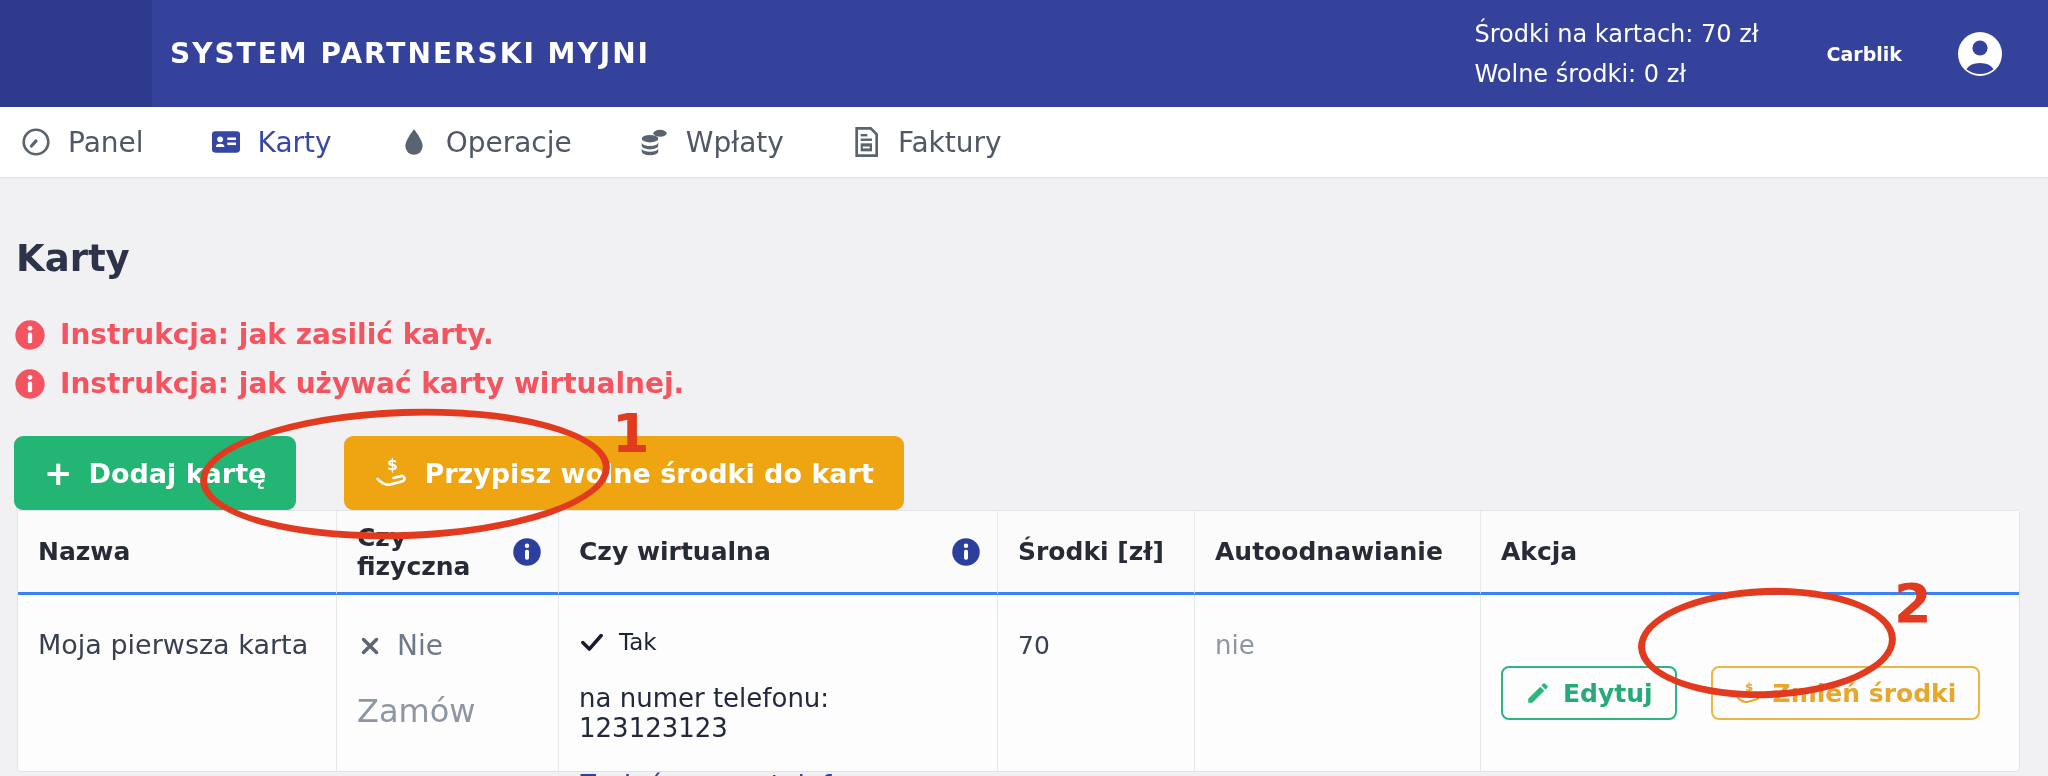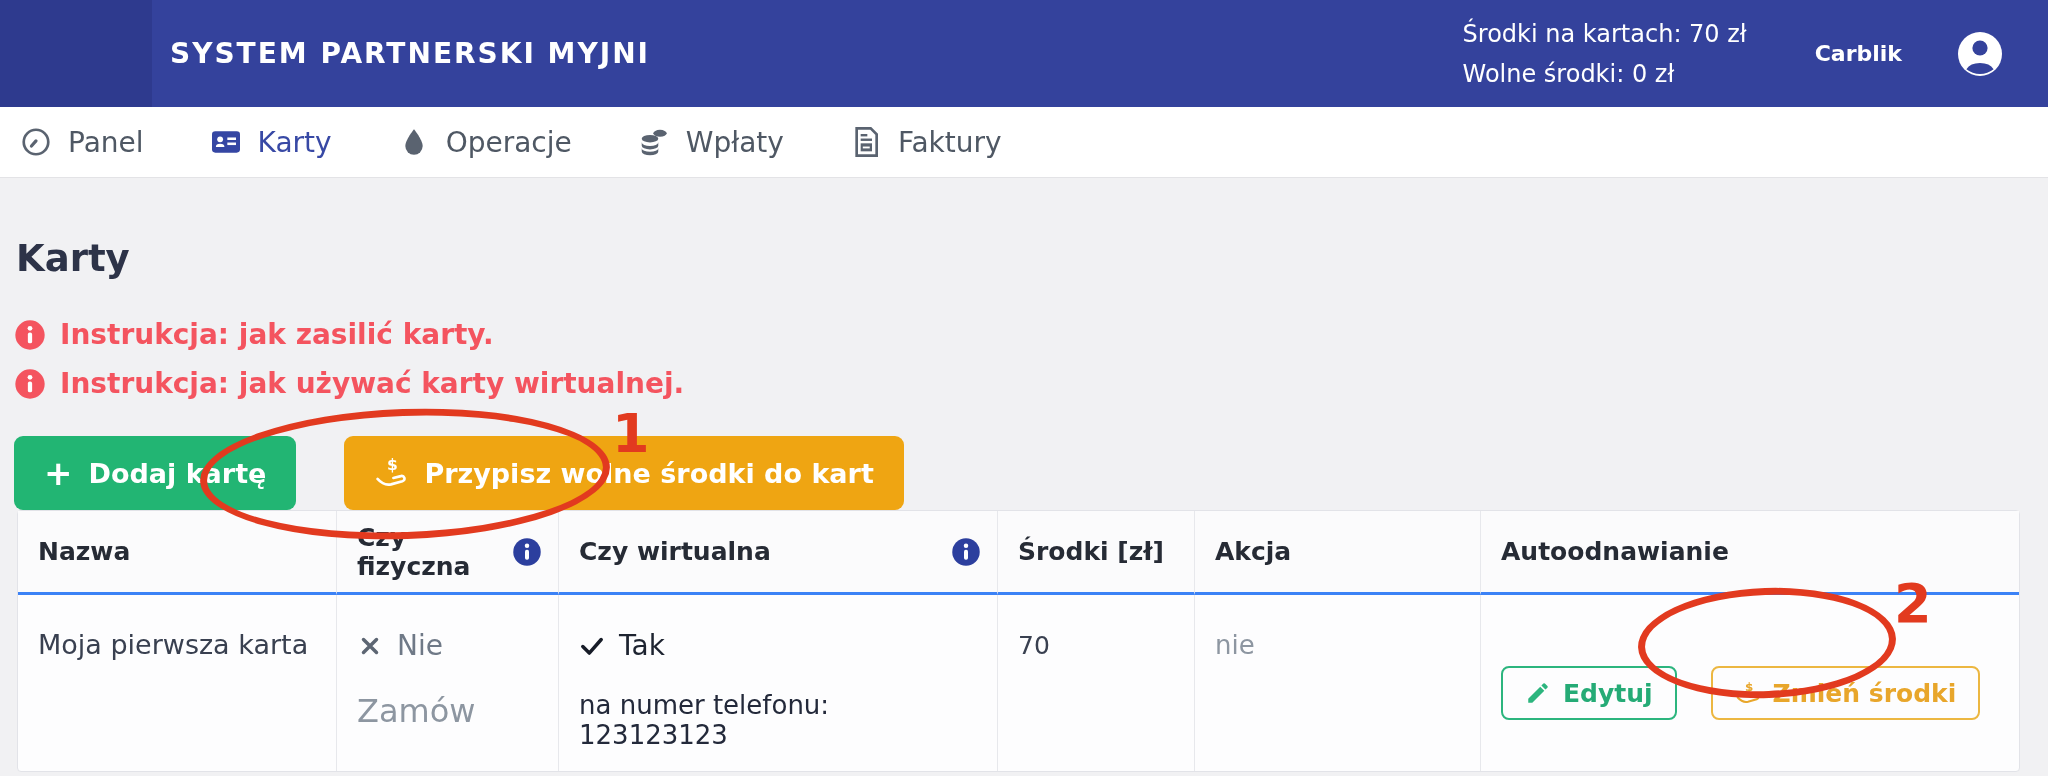--- a/index.html
+++ b/index.html
@@ -11,21 +11,21 @@
   .page { position:relative; width:2048px; height:776px; background:#f1f1f3; }
 
   
   .navbar { position:absolute; top:0; left:0; width:2048px; height:107px;
             background:#34429c; display:flex; align-items:center; }
   .navbar-left-block { position:absolute; left:0; top:0; width:152px; height:107px; background:#2e3a8e; }
   .navbar-title { position:absolute; left:170px; top:0; height:107px; display:flex; align-items:center;
                   color:#ffffff; font-size:28px; font-weight:700; letter-spacing:2px; }
   .navbar-right { position:absolute; right:44px; top:0; height:107px; display:flex; align-items:center; gap:40px; }
   .funds { color:#ffffff; font-size:24px; font-weight:500; line-height:40px; text-align:left; margin-right:28px; }
-  .account { color:#ffffff; font-size:22px; font-weight:600; cursor:pointer; margin-right:14px; }
+  .account { color:#ffffff; font-size:19px; font-weight:600; cursor:pointer; margin-right:14px; }
   .avatar-svg { width:48px; height:48px; cursor:pointer; }
 
   
   .tabsbar { position:absolute; top:107px; left:0; width:2048px; height:71px; background:#ffffff;
              border-bottom:1px solid #e3e3e6; display:flex; align-items:center; padding-left:20px; }
   .tab { display:flex; align-items:center; gap:16px; margin-right:66px; cursor:pointer;
          color:#4f5864; font-size:28px; font-weight:500; text-decoration:none; }
   .tab .ticon { width:32px; height:32px; color:#5a6370; flex:none; }
   .tab.active { color:#3849a5; }
   .tab.active .ticon { color:#3546a3; }
@@ -65,21 +65,21 @@
   .th-gap { width:16px; flex:none; }
   .th-spread { justify-content:space-between; }
   .info-icon { width:30px; height:30px; flex:none; cursor:pointer; }
   .td { height:176px; padding:34px 20px 20px 20px; border-right:1px solid #e7e8ec;
         font-size:27px; color:#394050; }
   .td:last-child { border-right:none; }
   .cell-line { display:flex; align-items:center; gap:14px; }
   .mini-icon { width:26px; height:26px; flex:none; }
   .muted { color:#6f7987; font-size:28px; }
   .gray-link { display:inline-block; margin-top:30px; color:#8d96a1; font-size:32px; text-decoration:none; cursor:pointer; }
-  .dark-strong { color:#1d2330; font-size:28px; }
+  .dark-strong { color:#1d2330; font-size:23px; }
   .phone-line { margin-top:28px; color:#23293a; font-size:26px; }
   .blue-link { display:inline-block; margin-top:26px; color:#3040a3; font-size:27px; text-decoration:none; cursor:pointer; }
   .funds-val { font-size:25px; color:#394050; }
   .autorenew-val { color:#8d96a1; font-size:26px; }
   .action-cell { display:flex; gap:22px; padding-top:40px; align-items:center; }
   .btn-small { height:54px; background:transparent; border-radius:8px; display:flex; align-items:center;
                gap:12px; padding:0 22px; font-size:25px; font-weight:600; cursor:pointer; font-family:inherit; }
   .btn-edit { border:2px solid #2cb57e; color:#25ab76; }
   .btn-change { border:2px solid #ecb741; color:#e8a62b; margin-left:12px; }
   .pencil-icon { width:26px; height:26px; }
@@ -210,24 +210,24 @@
       <svg class="info-icon" viewBox="0 0 24 24">
         <circle cx="12" cy="12" r="11" fill="#2c3f9e"></circle>
         <circle cx="12" cy="7" r="1.8" fill="#ffffff"></circle>
         <rect x="10.4" y="10.2" width="3.2" height="8" rx="1.4" fill="#ffffff"></rect>
       </svg>
     </div>
     <div class="th">
       <span>Środki [zł]</span>
     </div>
     <div class="th">
+      <span>Autoodnawianie</span>
+    </div>
+    <div class="th">
       <span>Akcja</span>
-    </div>
-    <div class="th">
-      <span>Autoodnawianie</span>
     </div>
 
     <div class="td">
       <span>Moja pierwsza karta</span>
     </div>
 
     <div class="td">
       <div class="cell-line">
         <svg class="mini-icon" viewBox="0 0 24 24">
           <path d="M6 6 L18 18 M18 6 L6 18" stroke="#5d6673" stroke-width="3.2" stroke-linecap="round"></path>

